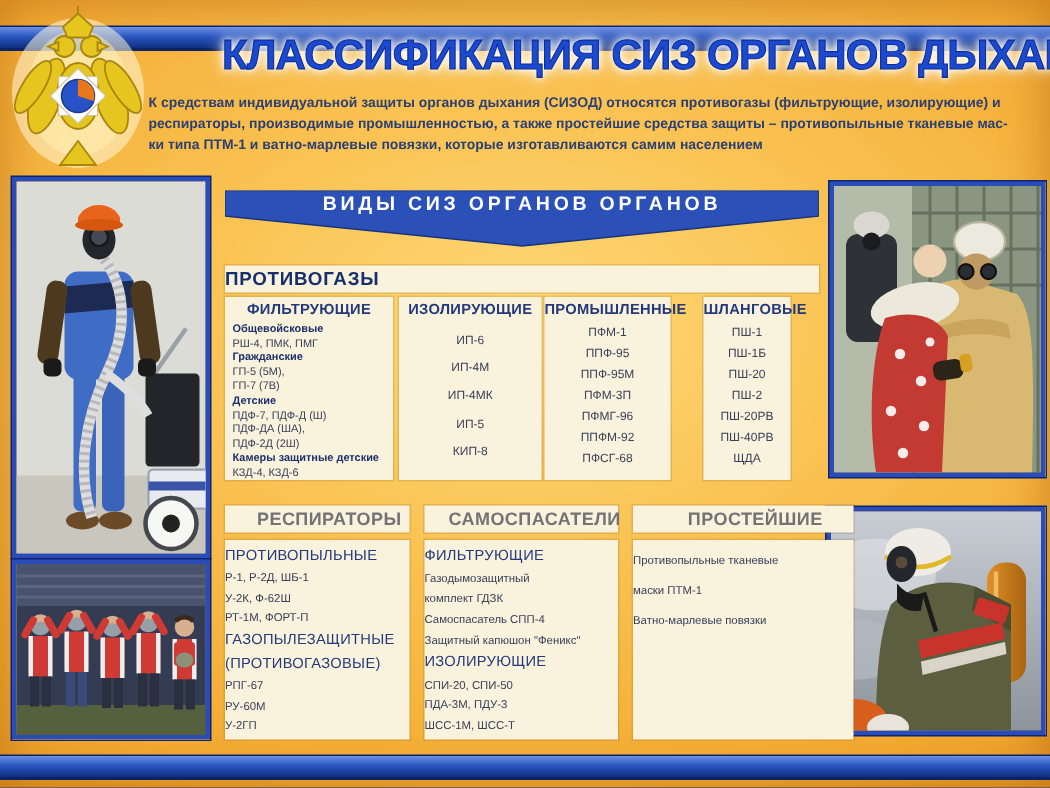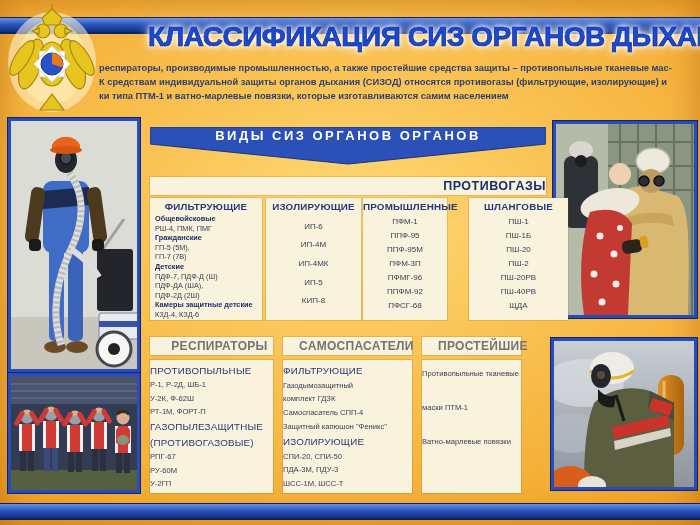--- a/index.html
+++ b/index.html
@@ -34,44 +34,44 @@
   .ph3{left:553px;top:121px;width:144px;height:197px;}
   .ph4{left:551px;top:338px;width:146px;height:152px;}
 
   
   .banner{position:absolute;left:150px;top:127px;width:396px;height:38px;}
   .banner-text{position:absolute;left:0;top:1px;width:396px;text-align:center;
     color:#fff;font-weight:bold;font-size:13px;letter-spacing:2.5px;}
 
   .box{background:#f9f2dd;box-shadow:0 0 0 1px rgba(120,90,30,.18);}
   .gas-title{position:absolute;left:150px;top:177px;width:396px;height:18px;
-    color:#17306b;font-weight:bold;font-size:12.5px;line-height:19px;text-align:right;letter-spacing:.5px;}
+    color:#17306b;font-weight:bold;font-size:12.5px;line-height:19px;text-align:left;letter-spacing:.5px;}
 
   .col{position:absolute;top:198px;height:122px;box-sizing:border-box;}
   .col-h{text-align:center;color:#24397c;font-size:9.8px;font-weight:bold;padding-top:3px;letter-spacing:.2px;}
   .c1{left:150px;width:112px;}
   .c2{left:266px;width:95px;}
   .c3{left:363px;width:84px;}
-  .c4{left:469px;width:99px;}
+  .c4{left:469px;width:58px;}
   .c1 .entries{padding:2px 4px 0 5px;}
   .c1 .e-category{font-weight:bold;color:#1c2f6b;font-size:7.3px;line-height:9.6px;}
   .c1 .e-item{color:#3a4158;font-size:7.3px;line-height:9.6px;}
   .centered .entries{display:flex;flex-direction:column;justify-content:space-evenly;align-items:center;height:103px;}
   .centered .e-item{color:#3a4158;font-size:8px;}
 
   .sec-h{position:absolute;top:337px;height:18px;box-sizing:border-box;
     color:#737373;font-weight:bold;font-size:12px;line-height:19px;text-align:center;letter-spacing:.3px;padding-left:16px;}
   .sec-b{position:absolute;top:360px;height:133px;box-sizing:border-box;}
   .sec-b .entries{display:flex;flex-direction:column;justify-content:space-evenly;height:133px;}
   .sec-b .e-subheader{color:#24397c;font-size:9.8px;letter-spacing:.2px;}
   .sec-b .e-item{color:#3a4158;font-size:7.6px;}
   .s1h,.s1b{left:150px;width:123px;}
   .s2h,.s2b{left:283px;width:129px;}
-  .s3h,.s3b{left:422px;width:99px;}
-  .s3b .entries{justify-content:flex-start;gap:25px;padding-top:9px;}
+  .s3h,.s3b{left:422px;width:147px;}
+  .s3b .entries{justify-content:flex-start;gap:11px;padding-top:9px;}
 </style>
 </head>
 <body>
 
 <div class="poster">
 
   <div class="band band-top"></div>
   <div class="band band-bottom"></div>
 
   <svg class="emblem" viewBox="0 0 92 112">
@@ -95,22 +95,22 @@
       <rect x="33" y="49" width="26" height="26"></rect>
       <rect x="33" y="49" width="26" height="26" transform="rotate(45 46 62)"></rect>
     </g>
     <circle cx="46" cy="62" r="11" fill="#2a52c8" stroke="#1a3a90" stroke-width="1"></circle>
     <path d="M46,62 L46,51 A11,11 0 0 1 56.4,65.4 Z" fill="#e87818"></path>
   </svg>
 
   <div class="title">КЛАССИФИКАЦИЯ СИЗ ОРГАНОВ ДЫХАНИЯ</div>
 
   <div class="intro">
+    <div>К средствам индивидуальной защиты органов дыхания (СИЗОД) относятся противогазы (фильтрующие, изолирующие) и</div>
     <div>респираторы, производимые промышленностью, а также простейшие средства защиты – противопыльные тканевые мас-</div>
-    <div>К средствам индивидуальной защиты органов дыхания (СИЗОД) относятся противогазы (фильтрующие, изолирующие) и</div>
     <div>ки типа ПТМ-1 и ватно-марлевые повязки, которые изготавливаются самим населением</div>
   </div>
 
   <div class="photo ph1">
     <svg viewBox="0 0 126 248" width="126" height="248">
       <rect width="126" height="248" fill="#dcdcd6"></rect>
       <rect y="196" width="126" height="52" fill="#c9c6bd"></rect>
       <line x1="92" y1="128" x2="113" y2="98" stroke="#9aa0a8" stroke-width="3"></line>
       <rect x="86" y="128" width="36" height="62" rx="3" fill="#23252a"></rect>
       <rect x="88" y="192" width="42" height="26" rx="3" fill="#e9eaf0" stroke="#9aa2b4" stroke-width="1.5"></rect>

